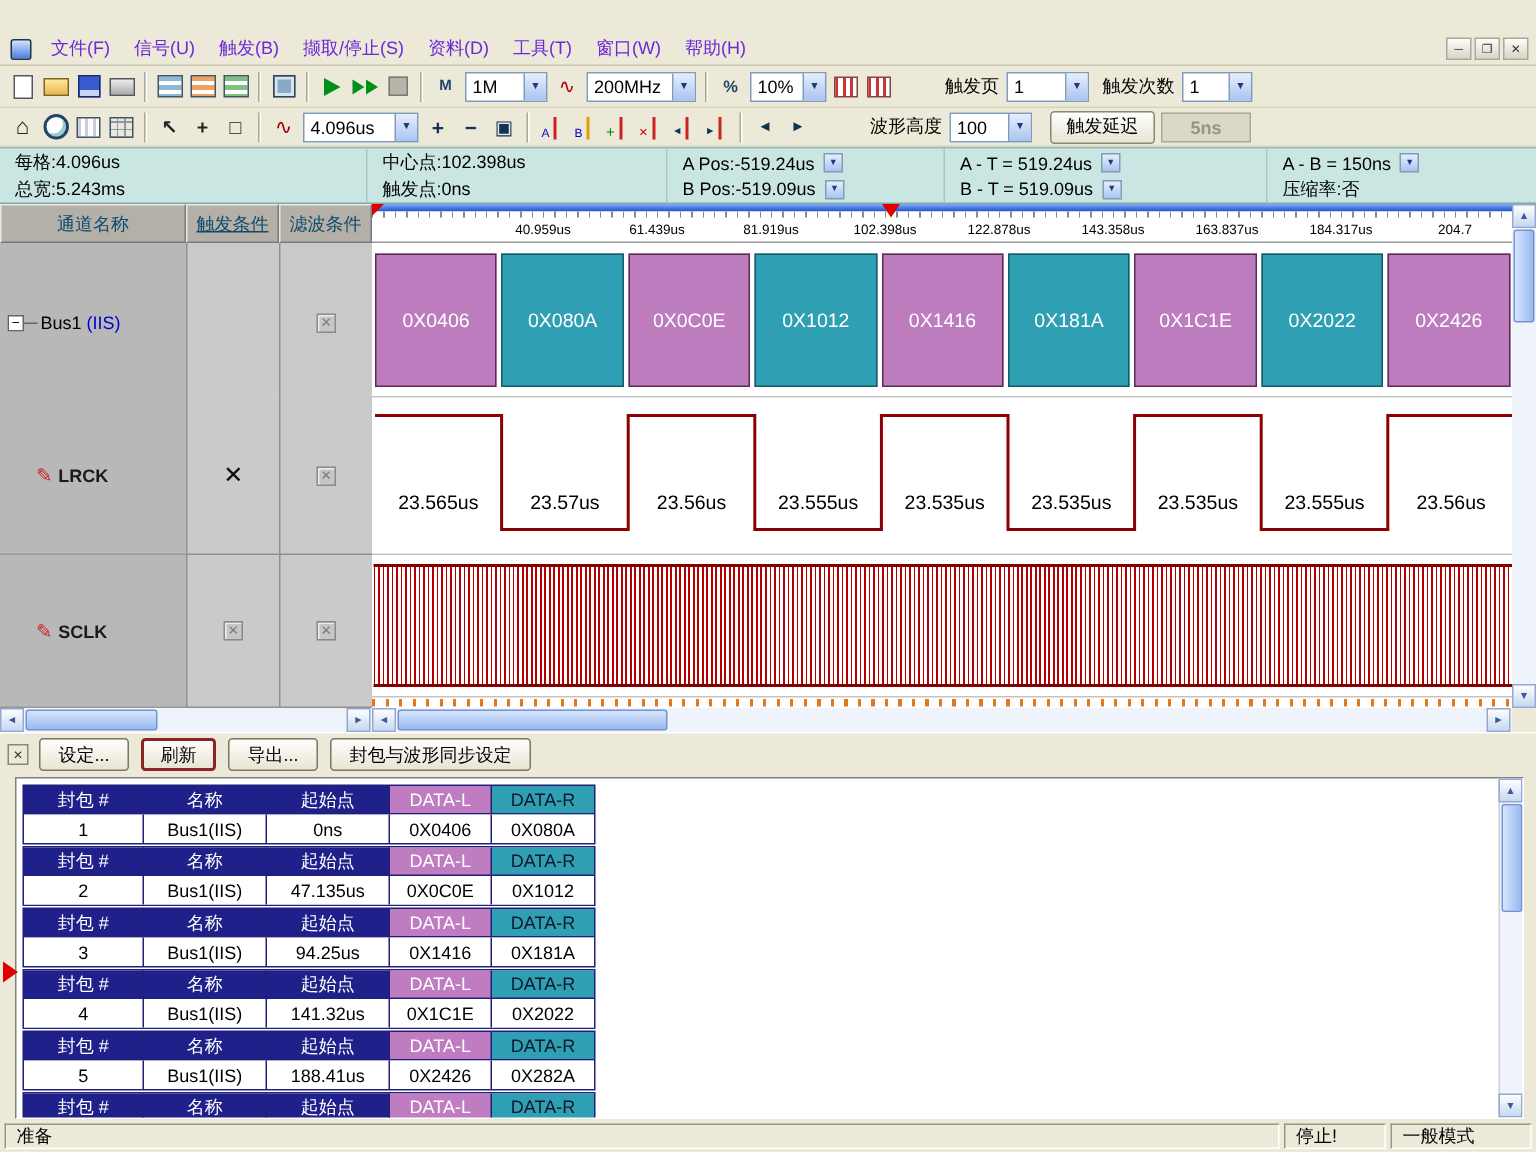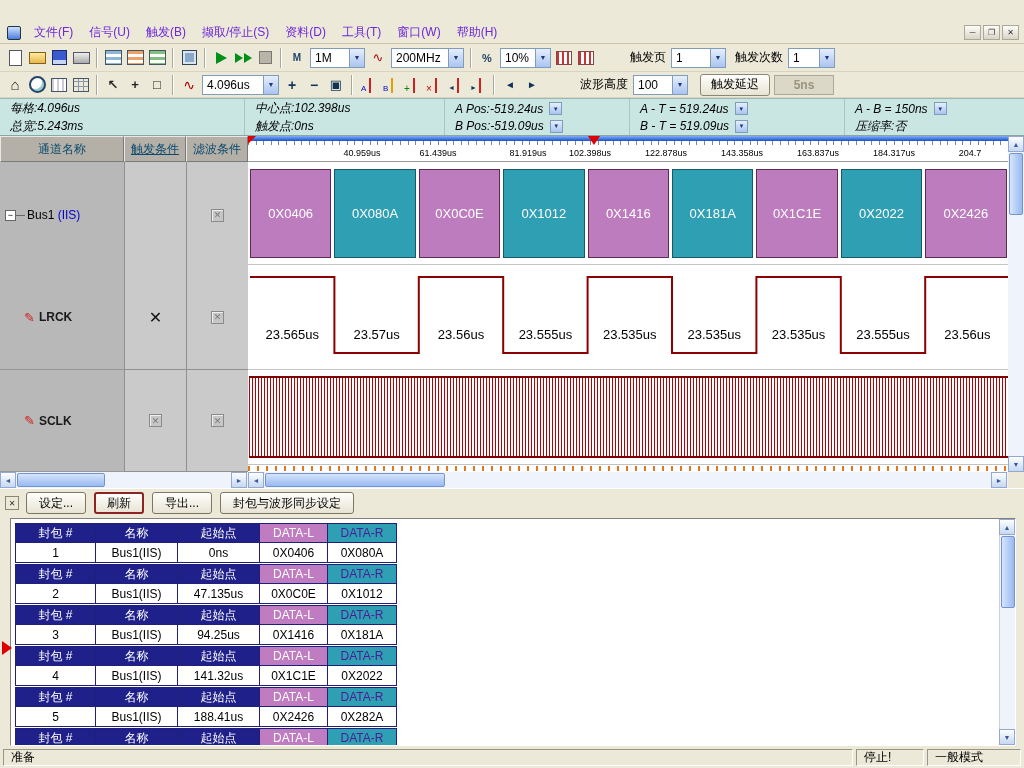--- a/index.html
+++ b/index.html
@@ -74,21 +74,21 @@
 .ic-bar-b::after{content:"B";position:absolute;left:3px;bottom:2px;font-size:8px;color:#00c;}
 .ic-bar-add::after{content:"+";position:absolute;left:2px;bottom:1px;font-size:10px;color:#080;}
 .ic-bar-del::after{content:"×";position:absolute;left:2px;bottom:1px;font-size:10px;color:#c00;}
 .ic-bar-prev::after{content:"◄";position:absolute;left:2px;bottom:4px;font-size:7px;color:#135;}
 .ic-bar-next::after{content:"►";position:absolute;left:2px;bottom:4px;font-size:7px;color:#135;}
 .ic-goto-prev::before{content:"◄";font-size:10px;color:#135;}
 .ic-goto-next::before{content:"►";font-size:10px;color:#135;}
 
 
 .infobar{position:absolute;left:0;top:98px;width:1024px;height:38px;background:#c9e6e2;border-top:1px solid #9ab8b4;border-bottom:1px solid #88a8a4;display:flex;}
-.ib-col{padding:1px 0 0 10px;border-right:1px solid #a8c6c2;display:flex;flex-direction:column;flex:none;font-style:italic;}
+.ib-col{padding:1px 0 0 10px;border-right:1px solid #a8c6c2;display:flex;flex-direction:column;flex:none;}
 .ib-col:nth-child(1){width:245px;} .ib-col:nth-child(2){width:200px;} .ib-col:nth-child(3){width:185px;}
 .ib-col:nth-child(4){width:215px;} .ib-col:nth-child(5){flex:1;border-right:none;}
 .ib-line{height:18px;display:flex;align-items:center;white-space:nowrap;color:#000;}
 .ib-arrow{margin-left:6px;width:13px;height:13px;display:flex;align-items:center;justify-content:center;background:linear-gradient(180deg,#e6eefc,#aac4f0);border:1px solid #7f9db9;}
 .ib-arrow::before{content:"▼";font-size:6px;color:#1c3a78;}
 
 
 .main{position:absolute;left:0;top:136px;width:1024px;height:336px;background:#fff;}
 .leftpanel{position:absolute;left:0;top:0;width:248px;height:336px;background:#b8b8b8;border-right:1px solid #707070;}
 .lp-hdr{position:absolute;top:0;height:26px;background:#b4b0a8;border:1px solid;border-color:#e8e8e8 #7a7a7a #7a7a7a #e8e8e8;display:flex;align-items:center;justify-content:center;color:#0c4a6e;}
@@ -153,21 +153,21 @@
 .bp-btn.default{border:2px solid #8b2424;padding:0 11px;}
 .tablewrap{position:absolute;left:10px;top:29px;width:1006px;height:228px;background:#fff;border:1px solid;border-color:#808080 #fff #fff #808080;overflow:hidden;}
 .packets{position:absolute;left:4px;top:4px;}
 .pkt-group{margin-bottom:1px;border:1px solid #20207a;width:382px;}
 .pkt-row{display:flex;}
 .pkt-cell{height:19px;display:flex;align-items:center;justify-content:center;border-right:1px solid #20207a;font-size:12px;flex:none;}
 .pkt-cell:last-child{border-right:none;}
 .pkt-hdr .pkt-cell{border-bottom:1px solid #20207a;}
 .hdr-navy{background:var(--hdr-navy,#20208a);color:#fff;}
 .hdr-datal{background:var(--hdr-datal,#c07cc0);color:#fff;}
-.hdr-datar{background:var(--hdr-datar,#2f9fb4);color:#4c1d95;}
+.hdr-datar{background:var(--hdr-datar,#2f9fb4);color:#0f172a;}
 .val-cell{background:#fff;color:#000;}
 .pkt-marker{position:absolute;left:2px;top:152px;width:0;height:0;border-top:7px solid transparent;border-bottom:7px solid transparent;border-left:10px solid #e00000;}
 .tw-vscroll{position:absolute;right:0;top:0;width:16px;height:226px;background:#eef3fc;border-left:1px solid #d0d0d0;}
 
 
 .status{position:absolute;left:0;top:747px;width:1024px;height:21px;background:#ece9d8;display:flex;align-items:stretch;padding:2px 3px;gap:3px;}
 .st-cell{border:1px solid;border-color:#9a9684 #fff #fff #9a9684;display:flex;align-items:center;padding:0 7px;white-space:nowrap;}
 .st-left{flex:1;}
 .st-stop{width:68px;}
 .st-mode{width:94px;}
@@ -376,21 +376,21 @@
       </div>
     </div>
 
     <div class="wavepanel">
       <div class="ruler">
         <div class="ruler-strip"></div>
         <div class="ruler-scale" id="ruler-labels">
             <div class="ruler-label" style="left: 38px; margin-top: 30px;">20.48us</div>
             <div class="ruler-label" style="left: 114px;">40.959us</div>
             <div class="ruler-label" style="left: 190px;">61.439us</div>
-            <div class="ruler-label" style="left: 280px;">81.919us</div>
+            <div class="ruler-label" style="left: 266px;">81.919us</div>
             <div class="ruler-label" style="left: 342px;">102.398us</div>
             <div class="ruler-label" style="left: 418px;">122.878us</div>
             <div class="ruler-label" style="left: 494px;">143.358us</div>
             <div class="ruler-label" style="left: 570px;">163.837us</div>
             <div class="ruler-label" style="left: 646px;">184.317us</div>
             <div class="ruler-label" style="left: 722px;">204.7</div>
           </div>
         <div class="origin-marker"></div>
         <div class="trig-marker" style="left:346px;"></div>
       </div>

